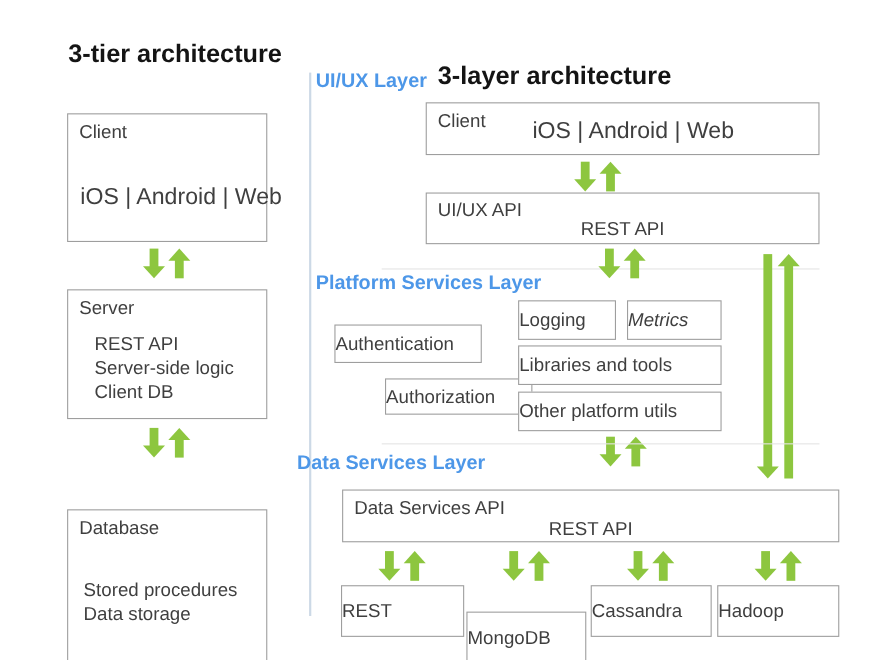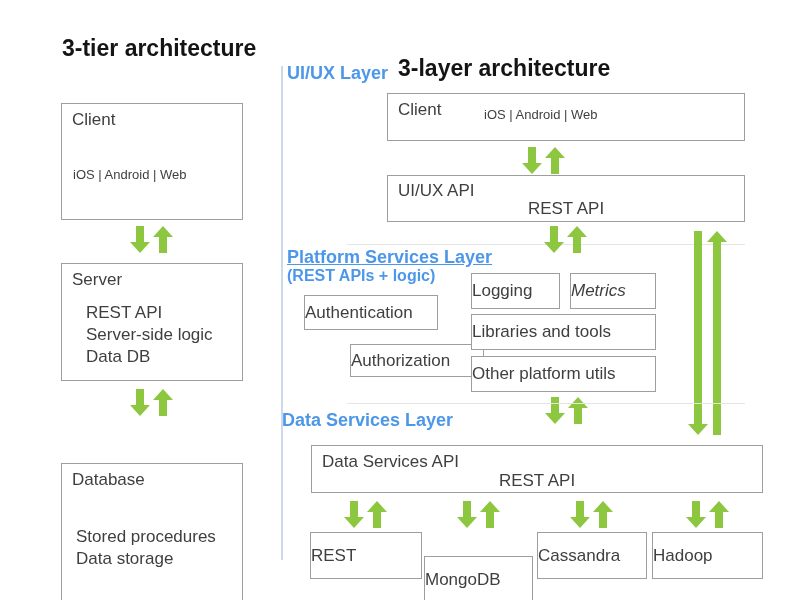--- a/index.html
+++ b/index.html
@@ -7,21 +7,21 @@
     position:relative;width:800px;height:600px;background:#fff;overflow:hidden;
     font-family:"Liberation Sans",sans-serif;color:#3f3f3f;
     -webkit-font-smoothing:antialiased;
   }
   .title{position:absolute;font-size:23px;font-weight:700;color:#141414;white-space:nowrap;}
   .layer-label{position:absolute;font-size:18px;font-weight:700;color:var(--layer_blue,#4d97e8);white-space:nowrap;line-height:1;}
   .layer-sublabel{position:absolute;font-size:16px;font-weight:700;color:var(--layer_blue,#4d97e8);white-space:nowrap;line-height:1;}
   .box{position:absolute;border:1px solid var(--box_border,#9e9e9e);background:#fff;box-sizing:border-box;font-size:17px;}
   .box.center{display:flex;align-items:center;text-align:center;}
   .corner-label{position:absolute;left:10px;top:6px;font-size:17px;white-space:nowrap;}
-  .abs-text{position:absolute;font-size:13px;white-space:nowrap;text-align:center;}
+  .abs-text{position:absolute;font-size:21px;white-space:nowrap;text-align:center;}
   .center-body{position:absolute;left:0;right:0;text-align:center;font-size:17px;}
   .list{position:absolute;font-size:17px;line-height:22px;}
   .hline{position:absolute;height:1px;background:var(--separator_gray,#e4e4e4);}
   .vline{position:absolute;width:2px;background:var(--guide_line,#ccd9e6);}
   .pair{position:absolute;display:flex;gap:3px;}
   .arr{flex:none;width:20px;position:relative;}
   .arr.down::before{content:"";position:absolute;left:0;bottom:0;width:0;height:0;
     border-left:10px solid transparent;border-right:10px solid transparent;
     border-top:11px solid var(--arrow_green,#8dc63f);}
   .arr.down::after{content:"";position:absolute;left:6px;top:0;bottom:9px;width:8px;
@@ -47,21 +47,21 @@
   <div class="pair" style="left:130px;top:226px;height:27px;">
     <div class="arr down"></div>
     <div class="arr up"></div>
   </div>
 
   <div class="box" style="left:61px;top:263px;width:182px;height:118px;">
     <div class="corner-label">Server</div>
     <div class="list" style="left:24px;top:38px;">
       <div>REST API</div>
       <div>Server-side logic</div>
-      <div>Data DB</div>
+      <div>Client DB</div>
     </div>
   </div>
 
   <div class="pair" style="left:130px;top:389px;height:27px;">
     <div class="arr down"></div>
     <div class="arr up"></div>
   </div>
 
   <div class="box" style="left:61px;top:423px;width:182px;height:150px;margin-top:40px;">
     <div class="corner-label">Database</div>
@@ -95,22 +95,21 @@
   <div class="hline" style="left:347px;top:244px;width:398px;"></div>
 
   <div class="pair" style="left:544px;top:226px;height:27px;">
     <div class="arr down"></div>
     <div class="arr up"></div>
   </div>
 
   <div class="arr down" style="position:absolute;left:688px;top:231px;width:20px;height:204px;"></div>
   <div class="arr up" style="position:absolute;left:707px;top:231px;width:20px;height:204px;"></div>
 
-  <div class="layer-label" style="left:287px;top:248px;text-decoration:underline;">Platform Services Layer</div>
-  <div class="layer-sublabel" style="left:287px;top:268px;">(REST APIs + logic)</div>
+  <div class="layer-label" style="left:287px;top:248px;">Platform Services Layer</div>
 
   <div class="box center" style="left:304px;top:295px;width:134px;height:35px;">
     <span>Authentication</span>
   </div>
   <div class="box center" style="left:304px;top:344px;width:134px;height:33px;margin-left:46px;">
     <span>Authorization</span>
   </div>
   <div class="box center" style="left:471px;top:273px;width:89px;height:36px;">
     <span>Logging</span>
   </div>
@@ -124,21 +123,21 @@
     <span>Other platform utils</span>
   </div>
 
   <div class="pair" style="left:545px;top:397px;height:27px;">
     <div class="arr down"></div>
     <div class="arr up"></div>
   </div>
 
   <div class="hline" style="left:347px;top:403px;width:398px;"></div>
 
-  <div class="layer-label" style="left:282px;top:411px;">Data Services Layer</div>
+  <div class="layer-label" style="left:270px;top:411px;">Data Services Layer</div>
 
   <div class="box" style="left:311px;top:445px;width:452px;height:48px;">
     <div class="corner-label">Data Services API</div>
     <div class="center-body" style="top:25px;">REST API</div>
   </div>
 
   <div class="pair" style="left:344px;top:501px;height:27px;">
     <div class="arr down"></div>
     <div class="arr up"></div>
   </div>

